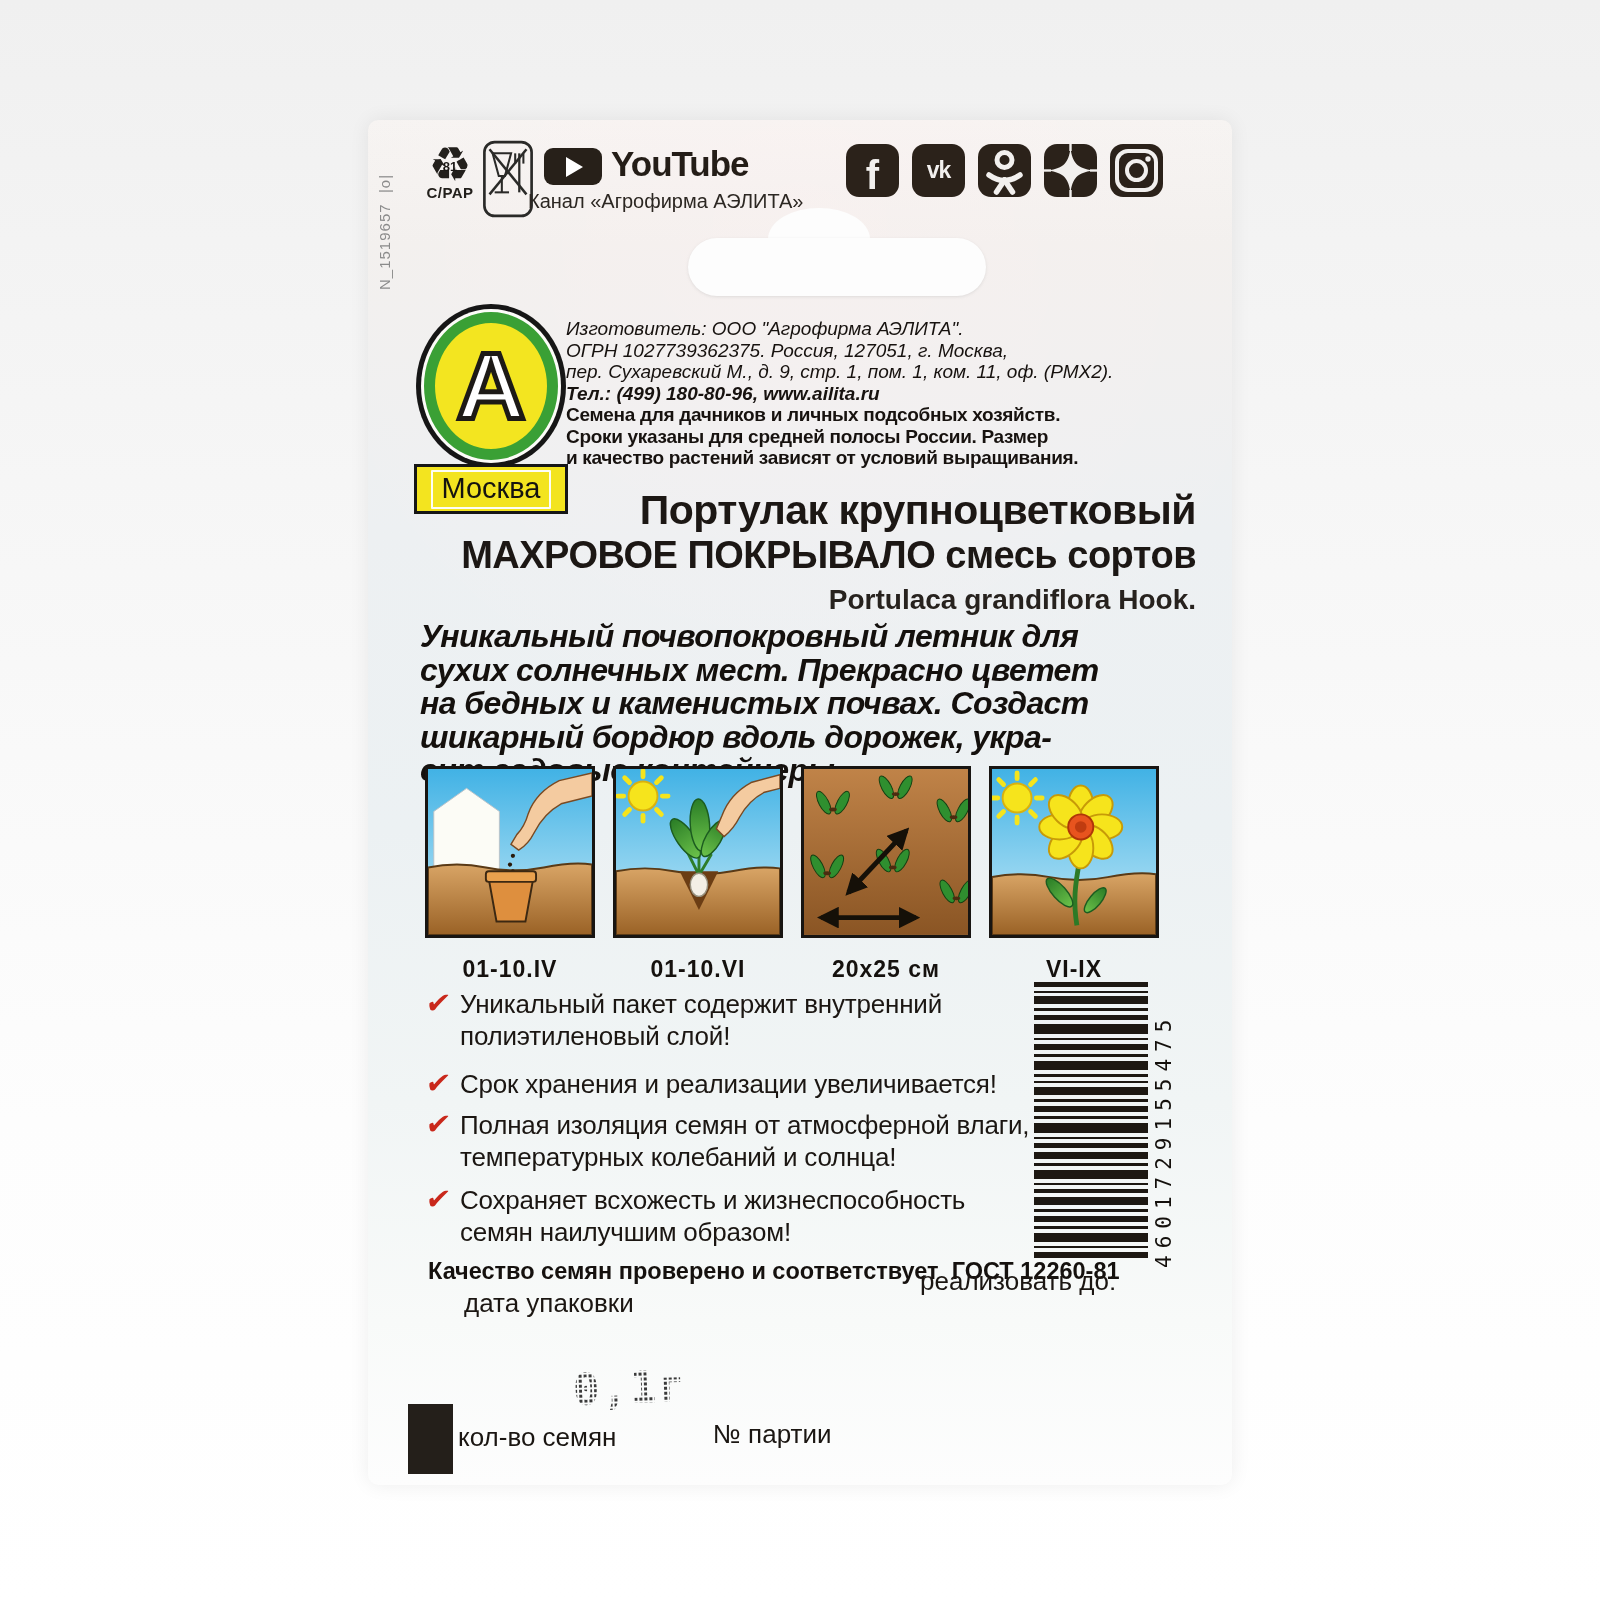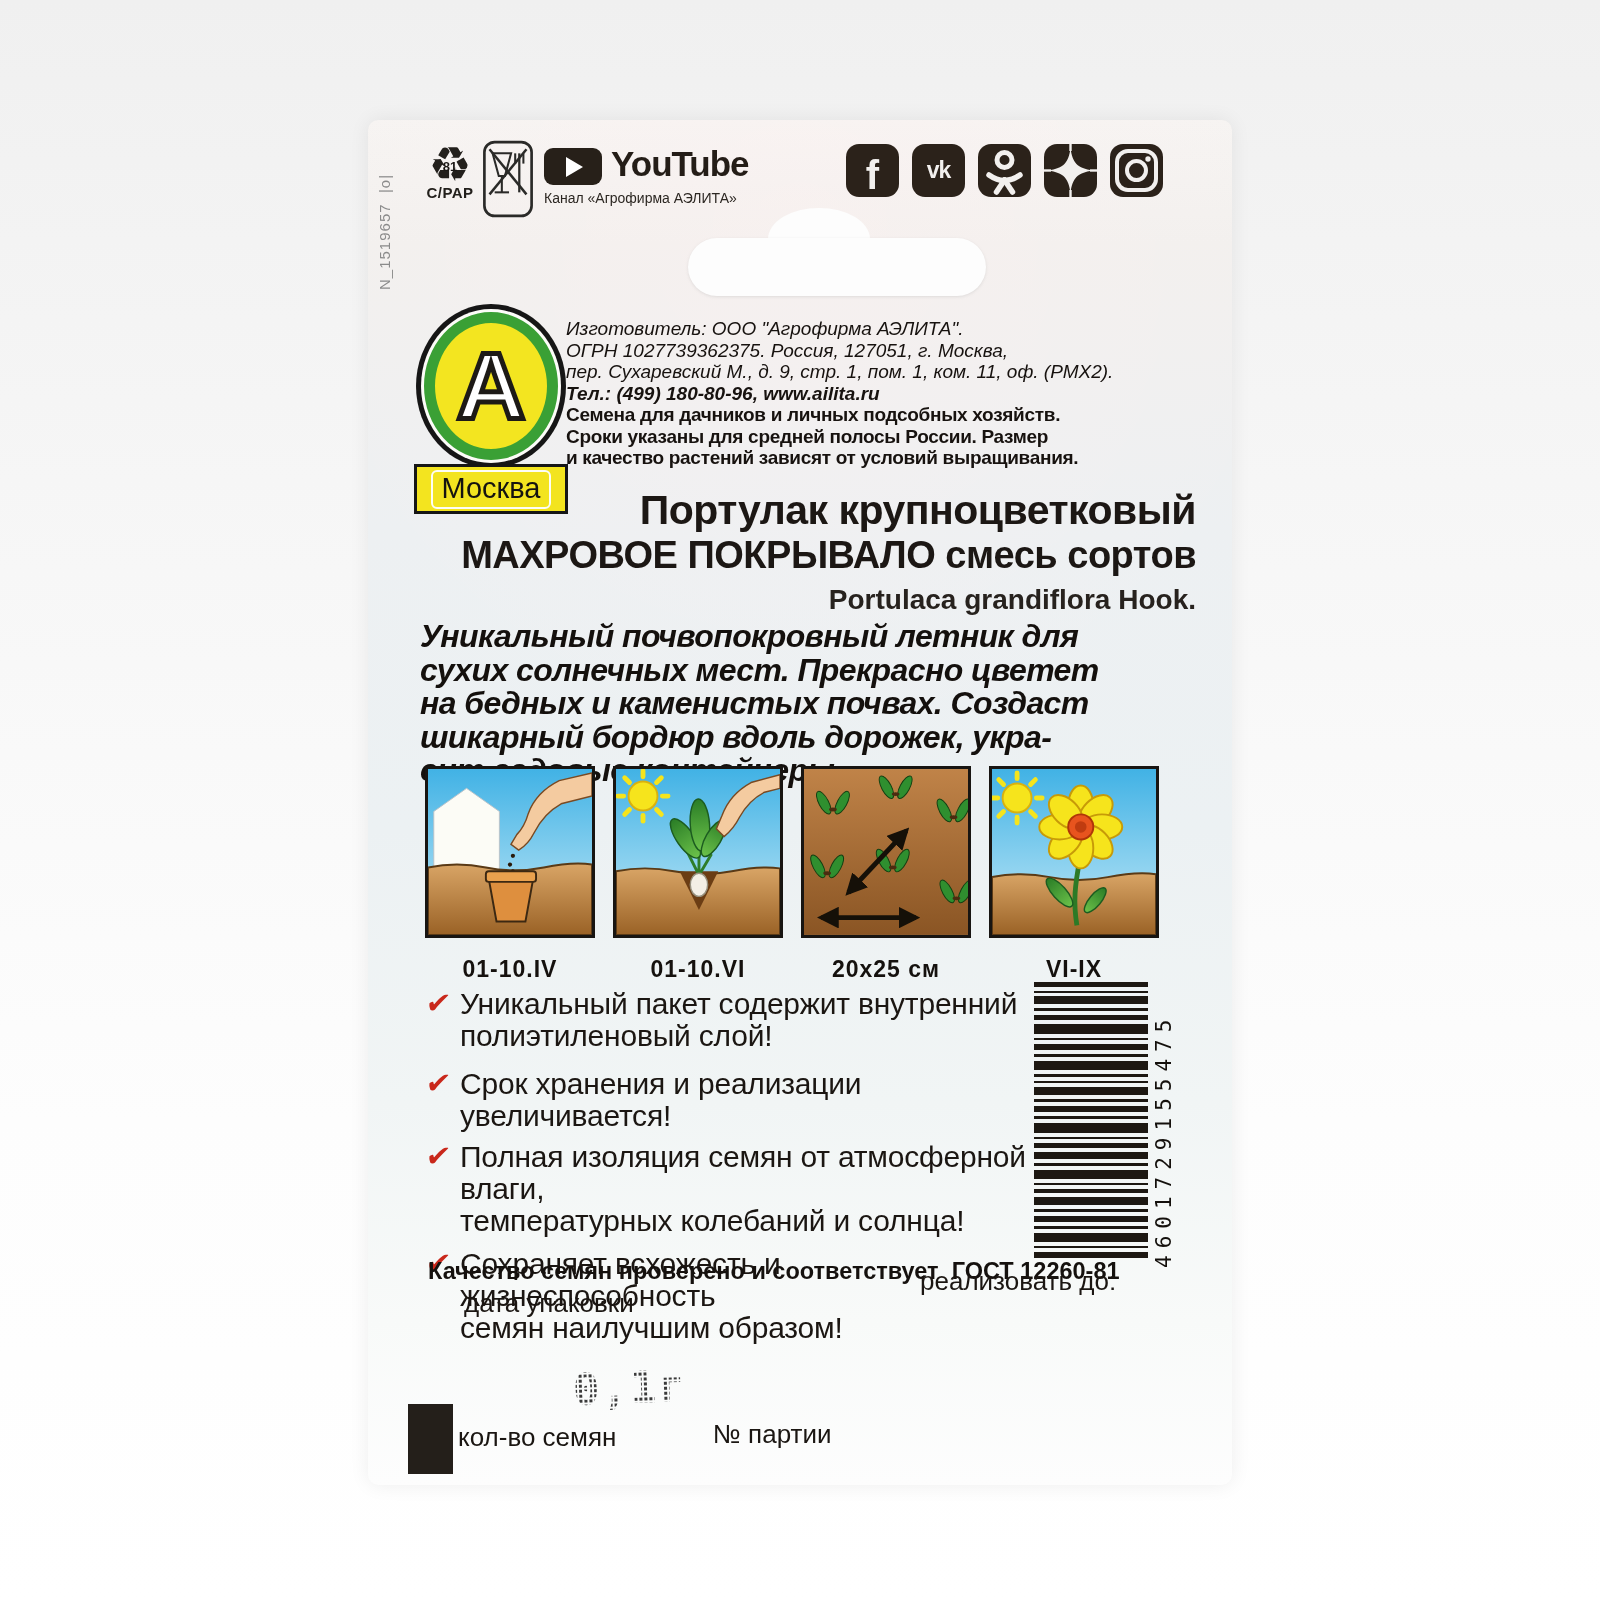--- a/index.html
+++ b/index.html
@@ -25,39 +25,39 @@
     font-size:15px;color:#8b8b8b;letter-spacing:1px;white-space:pre;
   }
   .recycle{left:48px;top:22px;width:68px;text-align:center;color:#23201c;}
   .recycle .glyph{font-size:48px;line-height:46px;display:block;}
   .recycle .code{position:absolute;left:0;right:0;top:17px;font-size:13px;font-weight:bold;color:#1b1815;}
   .recycle .mat{display:block;font-size:15px;font-weight:bold;margin-top:-4px;letter-spacing:0.5px;}
   .yt-play{left:176px;top:28px;width:58px;height:37px;background:#272019;border-radius:9px;}
   .yt-play::after{content:"";position:absolute;left:22px;top:9px;border-style:solid;
     border-width:10px 0 10px 17px;border-color:transparent transparent transparent #fff;}
   .yt-brand{left:243px;top:24px;font-size:35px;font-weight:bold;color:#241d17;letter-spacing:-1px;}
-  .yt-channel{left:176px;top:70px;font-size:14px;color:#2c2722;}
+  .yt-channel{left:160px;top:70px;font-size:20px;color:#2c2722;}
   .social{left:478px;top:24px;display:flex;gap:13px;}
   .sicon{width:53px;height:53px;background:#2b221a;border-radius:13px;position:relative;
     display:flex;align-items:center;justify-content:center;color:#f2f0ee;}
   .sicon.fb span{font-size:40px;font-weight:bold;margin-top:10px;}
   .sicon.vk span{font-size:23px;font-weight:bold;letter-spacing:-1px;}
   .euro-slot{left:320px;top:118px;width:298px;height:58px;border-radius:29px;background:#fdfdfd;
     box-shadow:0 1px 3px rgba(160,160,160,0.25);}
   .euro-bump{left:400px;top:88px;width:102px;height:62px;border-radius:50%;background:#fdfdfd;}
   
   .logo-circle{left:56px;top:192px;width:112px;height:126px;background:#f3e520;
     border:11px solid #3aa035;border-radius:50%;
     box-shadow:0 0 0 3px #fcfcf8,0 0 0 8px #161616;
     display:flex;align-items:center;justify-content:center;}
   .logo-circle span{font-size:95px;font-weight:bold;color:#fff;line-height:1;
     -webkit-text-stroke:5px #1d1a16;font-family:"Liberation Sans",sans-serif;}
   .logo-city{left:46px;top:344px;width:148px;height:44px;background:#f3e41f;border:3px solid #161616;
     display:flex;align-items:center;justify-content:center;}
-  .logo-city i{font-style:normal;border:2px solid #fdfdf6;border-radius:6px;padding:0 8px 2px 8px;
+  .logo-city i{font-style:normal;border:2px solid #fdfdf6;border-radius:1px;padding:0 8px 2px 8px;
     font-size:29px;color:#151310;}
   
   .manu{left:198px;top:198px;width:650px;font-size:19px;line-height:21.5px;color:#17120f;white-space:nowrap;}
   .manu .it{font-style:italic;}
   .manu .bit{font-style:italic;font-weight:bold;}
   .manu .bld{font-weight:bold;letter-spacing:-0.3px;}
   
   .title-wrap{left:36px;top:368px;width:792px;text-align:right;color:#1c1714;}
   .t1{font-size:41px;font-weight:bold;line-height:44px;letter-spacing:-0.5px;}
   .t2{font-size:38px;font-weight:bold;line-height:46px;letter-spacing:-0.5px;}
@@ -68,21 +68,21 @@
   .picto-row{left:57px;top:646px;width:736px;display:flex;gap:18px;}
   .picto{width:170px;height:172px;border:3px solid #181512;box-sizing:border-box;background:#7cc8ea;}
   .picto svg{display:block;width:100%;height:100%;}
   .cap-row{left:57px;top:836px;width:736px;display:flex;gap:18px;}
   .cap{width:170px;text-align:center;font-size:23px;font-weight:bold;letter-spacing:1px;color:#15110e;}
   
   .features{left:58px;top:868px;width:612px;}
   .feat{display:flex;align-items:flex-start;}
   .feat .chk{width:34px;flex:0 0 34px;font-size:29px;line-height:31px;color:#c9281b;
     transform:skewX(-8deg);}
-  .feat .txt{font-size:30px;line-height:32px;color:#1b1612;white-space:pre-line;letter-spacing:-0.2px;}
+  .feat .txt{font-size:26px;line-height:32px;color:#1b1612;white-space:pre-line;letter-spacing:-0.2px;}
   .f1{margin-bottom:16px;} .f2{margin-bottom:9px;} .f3{margin-bottom:11px;}
   .quality{left:60px;top:1138px;font-size:23.5px;font-weight:bold;color:#15110e;white-space:pre;}
   .lbl{font-size:26px;color:#1b1612;}
   .date-lbl{left:96px;top:1168px;}
   .sell-lbl{left:552px;top:1146px;}
   .qty-lbl{left:90px;top:1302px;}
   .batch-lbl{left:345px;top:1299px;}
   .stamp{left:205px;top:1242px;font-family:"DejaVu Sans Mono",monospace;font-size:44px;
     font-weight:bold;transform:rotate(-2deg);letter-spacing:2px;color:rgba(55,55,55,0.92);
     background-image:radial-gradient(circle,#3a3a3a 1.5px,transparent 1.9px);

